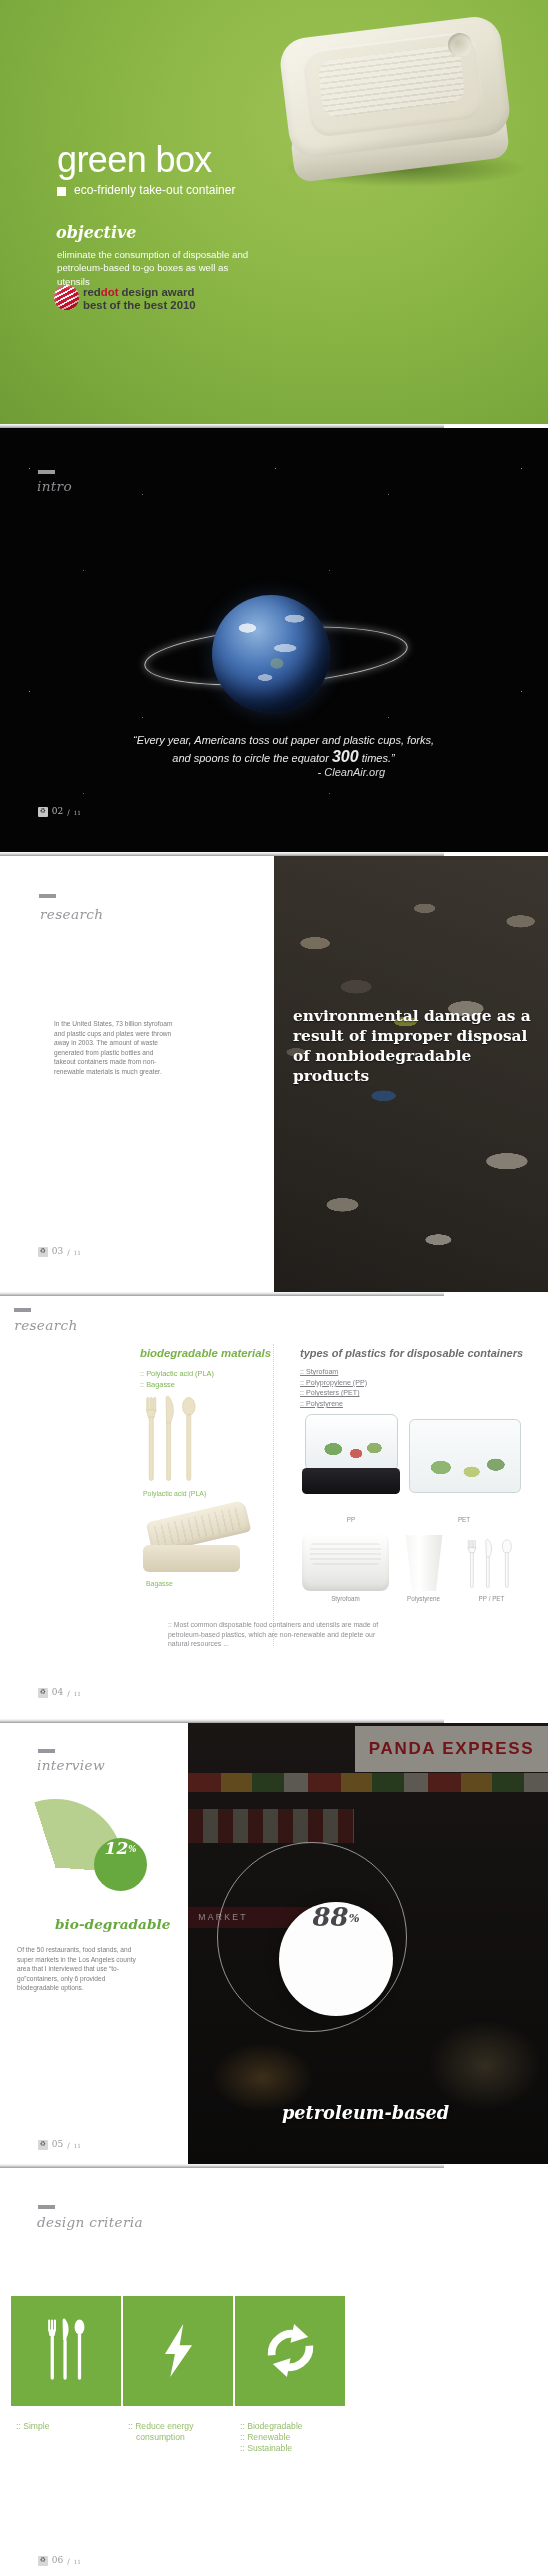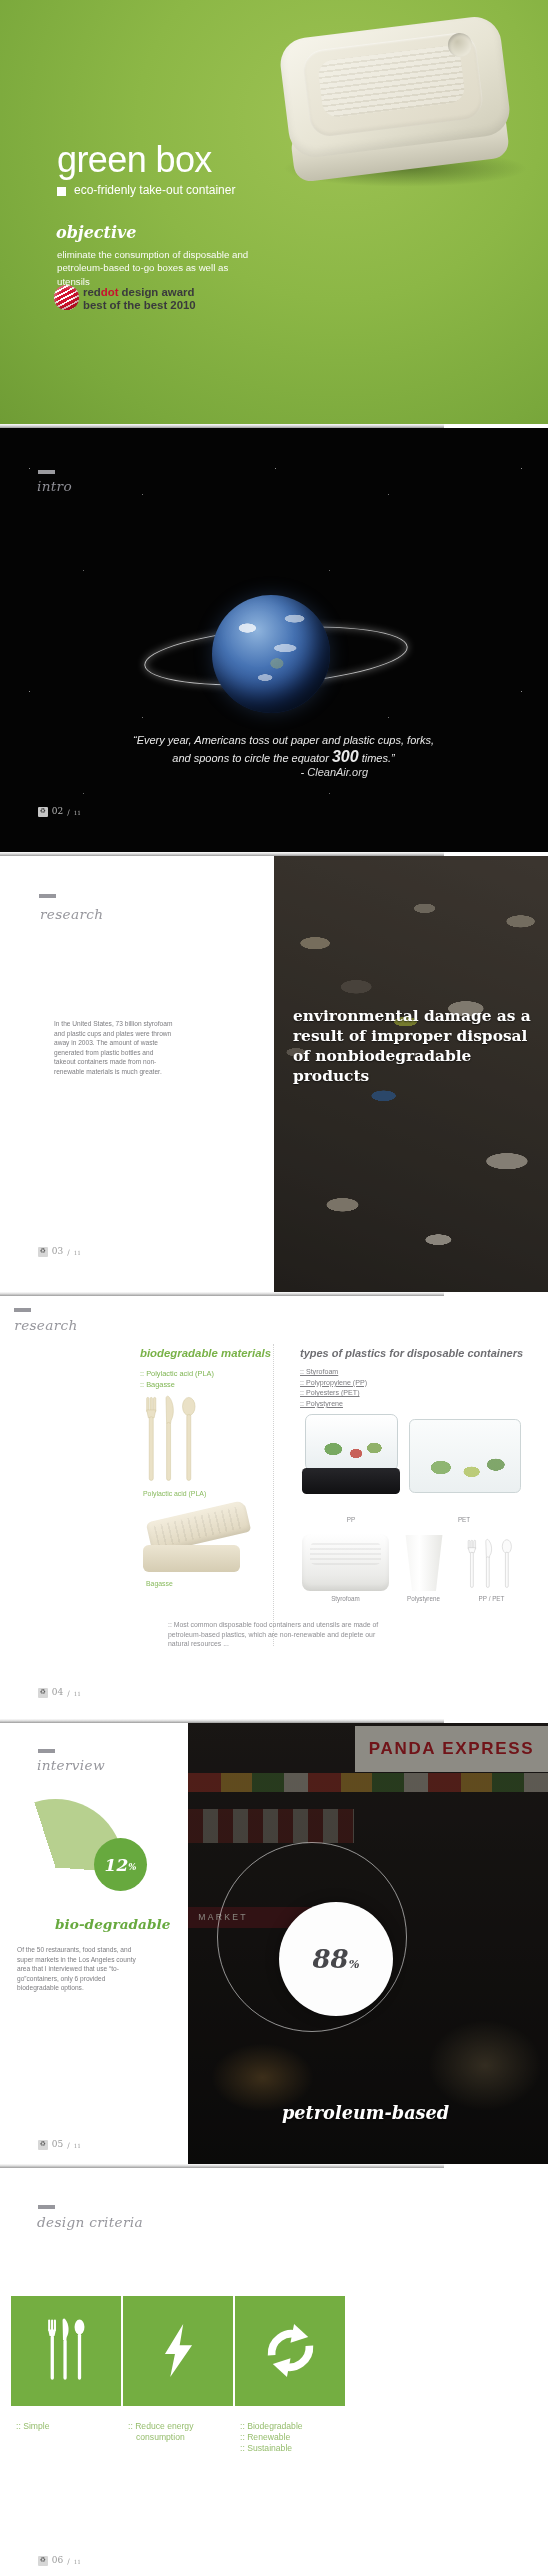--- a/index.html
+++ b/index.html
@@ -53,21 +53,21 @@
     box-shadow:inset -11.4px -15px 25px rgba(0,0,0,.75),0 0 19.4px rgba(90,140,220,.22);}
   .earth:after{content:"";position:absolute;inset:0;border-radius:50%;background-image:
     radial-gradient(15px 8px at 30% 28%,rgba(255,255,255,.75) 0 55%,transparent 60%),
     radial-gradient(19.4px 6.9px at 62% 45%,rgba(255,255,255,.55) 0 55%,transparent 60%),
     radial-gradient(12.6px 5.7px at 45% 70%,rgba(255,255,255,.5) 0 55%,transparent 60%),
     radial-gradient(17px 6.9px at 70% 20%,rgba(235,240,245,.6) 0 55%,transparent 60%),
     radial-gradient(11.4px 9px at 55% 58%,rgba(150,170,120,.5) 0 55%,transparent 60%);}
   .ring{position:absolute;left:144px;top:200px;width:262px;height:54px;border-radius:50%;border:1.1px solid rgba(255,255,255,.75);transform:rotate(-4deg);box-shadow:0 0 9px rgba(255,255,255,.35), inset 0 0 8px rgba(255,255,255,.3);}
   .quote{position:absolute;left:128px;top:304px;width:311px;text-align:center;color:#eaeaea;font-style:italic;font-size:11px;line-height:1.55;}
   .quote .q300{font-weight:bold;font-size:16px;line-height:1;}
-  .attribution{position:absolute;left:111px;top:338px;width:257px;text-align:right;color:#dcdcdc;font-style:italic;font-size:11px;}
+  .attribution{position:absolute;left:128px;top:338px;width:257px;text-align:right;color:#dcdcdc;font-style:italic;font-size:11px;}
 
   
   .research1{height:436px;background:#fff;}
   .r1-para{position:absolute;left:54px;top:163px;width:119px;font-size:6.6px;line-height:1.45;color:#7d7d81;}
   .landfill{position:absolute;left:274px;top:0;width:274px;height:436px;
     background-image:
       radial-gradient(25px 10.3px at 15% 20%,#b9ab92 0 58%,transparent 60%),
       radial-gradient(30px 12.6px at 70% 35%,#c7beae 0 58%,transparent 60%),
       radial-gradient(20.6px 9px at 40% 55%,#3f6ea6 0 58%,transparent 60%),
       radial-gradient(35px 13.7px at 85% 70%,#cfc7b8 0 58%,transparent 60%),
@@ -111,36 +111,36 @@
   .wood-utensils{position:absolute;left:142px;top:98px;}
   .clamshell{position:absolute;left:143px;top:212px;width:108px;height:70px;}
   .clamshell .lid{position:absolute;left:4.6px;top:3.4px;width:101px;height:32px;border-radius:5.7px 9px 4.6px 4.6px;transform:rotate(-13deg);background:linear-gradient(180deg,#f3edd d 0,#f3eddd 0%,#ded5bd 100%);background:linear-gradient(180deg,#f3eddd 0%,#ded5bd 100%);box-shadow:inset 0 -2.9px 4.6px rgba(0,0,0,.07);}
   .clamshell .lid:after{content:"";position:absolute;inset:4.6px 6.9px;background:repeating-linear-gradient(90deg,rgba(0,0,0,.05) 0 1.7px,transparent 1.7px 6.9px);}
   .clamshell .base{position:absolute;left:0;top:37px;width:97px;height:27px;border-radius:5.7px;background:linear-gradient(180deg,#ece5d2 0%,#d5ccb2 100%);}
   .white-cutlery{position:absolute;left:460px;top:242px;}
 
   
   .interview{height:441px;background:#fff;}
   .wedge{position:absolute;left:-13px;top:76px;width:137px;height:137px;border-radius:50%;background:conic-gradient(from -18deg,#b7d08f 0deg 112deg,transparent 112deg 360deg);}
-  .pct-circle-sm{position:absolute;left:94px;top:115px;width:53px;height:53px;border-radius:50%;background:#67a93e;display:flex;align-items:center;justify-content:center;color:#fff;}
+  .pct-circle-sm{position:absolute;left:94px;top:115px;width:53px;height:53px;border-radius:50%;background:#67a93e;display:flex;align-items:flex-start;justify-content:center;color:#fff;}
   .pct-circle-sm .v{font:italic bold 17px "DejaVu Serif",serif;}
   .pct-circle-sm .s{font:italic bold 8.6px "DejaVu Serif",serif;margin-top:5.7px;}
   .iv-small-label{position:absolute;left:55px;top:193px;font:italic bold 13.7px "DejaVu Serif",serif;color:#67a93e;}
   .iv-para{position:absolute;left:17px;top:222px;width:124px;font-size:6.6px;line-height:1.45;color:#7d7d81;}
   .storefront{position:absolute;left:188px;top:0;width:360px;height:441px;background:linear-gradient(180deg,#2b2623 0%,#1e1b19 55%,#131211 100%);}
   .pf-sign{position:absolute;left:167px;top:3.4px;width:193px;height:46px;background:#f3efe4;display:flex;align-items:center;justify-content:center;}
   .pf-sign span{font-weight:bold;font-size:17px;letter-spacing:1.7px;color:#c2242c;white-space:nowrap;}
   .pf-band{position:absolute;left:0;top:50px;width:360px;height:19.4px;background:repeating-linear-gradient(90deg,#a83a2e 0 33px,#d0a03c 33px 64px,#4e7a3a 64px 96px,#c8c2b2 96px 120px);opacity:.75;}
   .pf-market{position:absolute;left:0;top:184px;width:144px;height:20.6px;background:#551f24;color:#e9e2d6;font-size:8.6px;letter-spacing:2.3px;line-height:20.6px;padding-left:10.3px;box-sizing:border-box;}
   .pf-glow1{position:absolute;left:23px;top:320px;width:103px;height:69px;background:radial-gradient(ellipse,rgba(255,190,90,.35),transparent 70%);}
   .pf-glow2{position:absolute;left:240px;top:297px;width:114px;height:91px;background:radial-gradient(ellipse,rgba(255,220,150,.28),transparent 70%);}
   .pf-awning{position:absolute;left:0;top:86px;width:166px;height:34px;background:repeating-linear-gradient(90deg,#8c2e2a 0 15px,#c8c0b0 15px 30px);opacity:.5;}
   .storefront .shade{position:absolute;inset:0;background:rgba(0,0,0,.42);}
   .big-ring{position:absolute;left:28.6px;top:119px;width:188px;height:188px;border-radius:50%;border:1.7px solid rgba(255,255,255,.55);}
-  .pct-circle-lg{position:absolute;left:91px;top:179px;width:114px;height:114px;border-radius:50%;background:#fdfdfd;display:flex;align-items:center;justify-content:center;color:#47474b;box-shadow:0 0 12.6px rgba(0,0,0,.35);}
+  .pct-circle-lg{position:absolute;left:91px;top:179px;width:114px;height:114px;border-radius:50%;background:#fdfdfd;display:flex;justify-content:center;color:#47474b;box-shadow:0 0 12.6px rgba(0,0,0,.35);}
   .pct-circle-lg .v{font:italic bold 26px "DejaVu Serif",serif;}
   .pct-circle-lg .s{font:italic bold 11.4px "DejaVu Serif",serif;margin-top:9px;}
   .iv-big-label{position:absolute;left:86px;top:379px;width:268px;font:italic bold 17.7px "DejaVu Serif",serif;color:#fff;text-shadow:0 0.6px 1.7px rgba(0,0,0,.6);margin-left:8px;}
 
   
   .criteria{height:408px;background:#fff;}
   .cri-box{position:absolute;top:128px;width:110px;height:110px;background:#74ae41;display:flex;align-items:center;justify-content:center;}
   .cri-label{position:absolute;top:253px;font-size:8.6px;line-height:1.3;color:#95bd6c;}
   .cri-label .cont{padding-left:8px;}
 </style>

